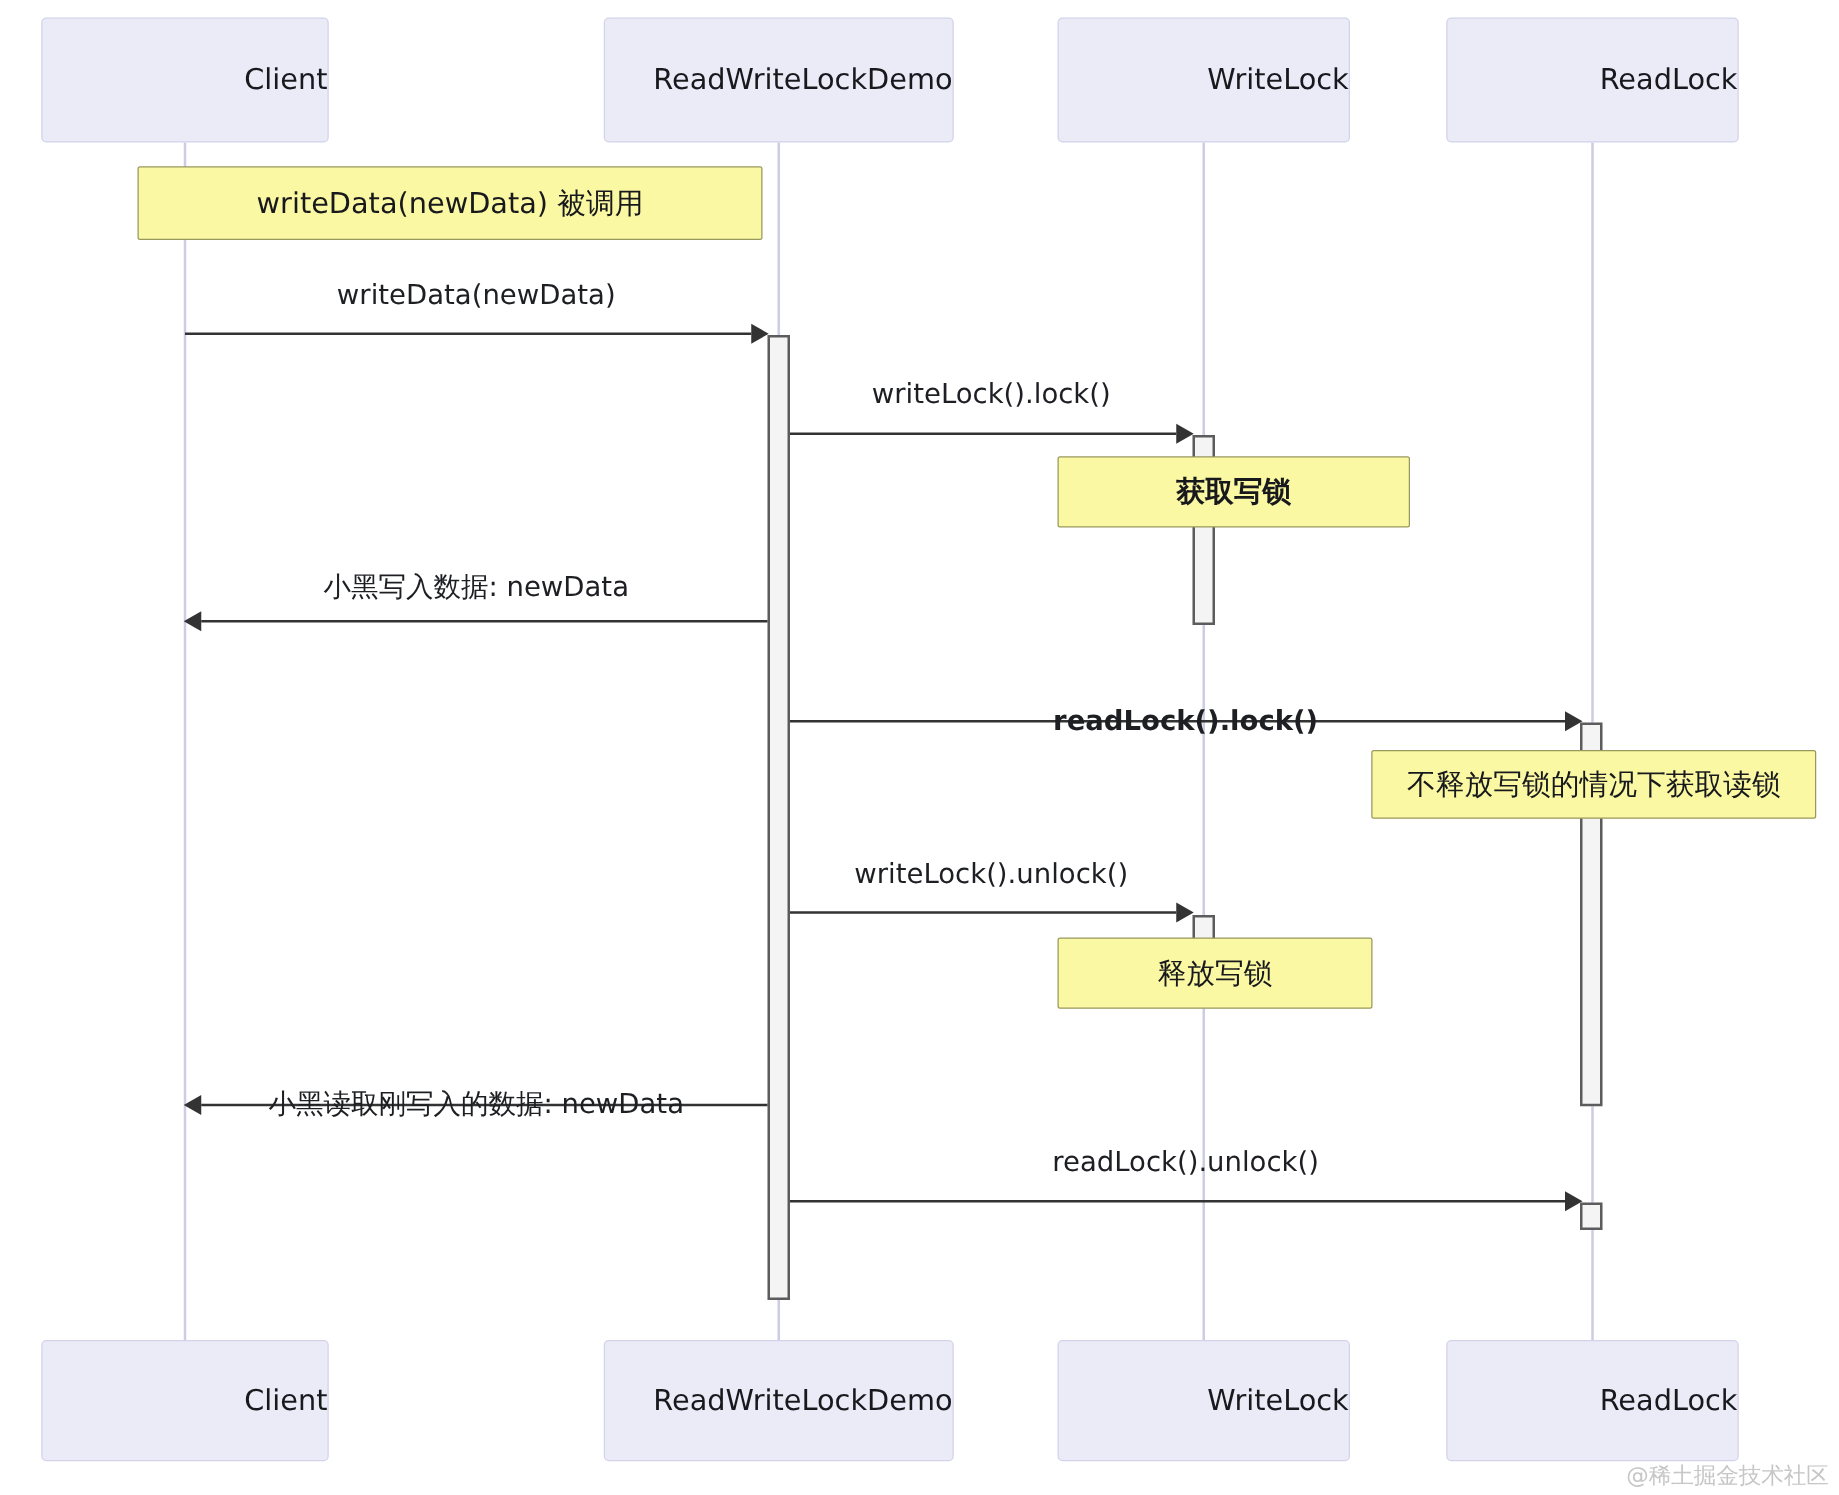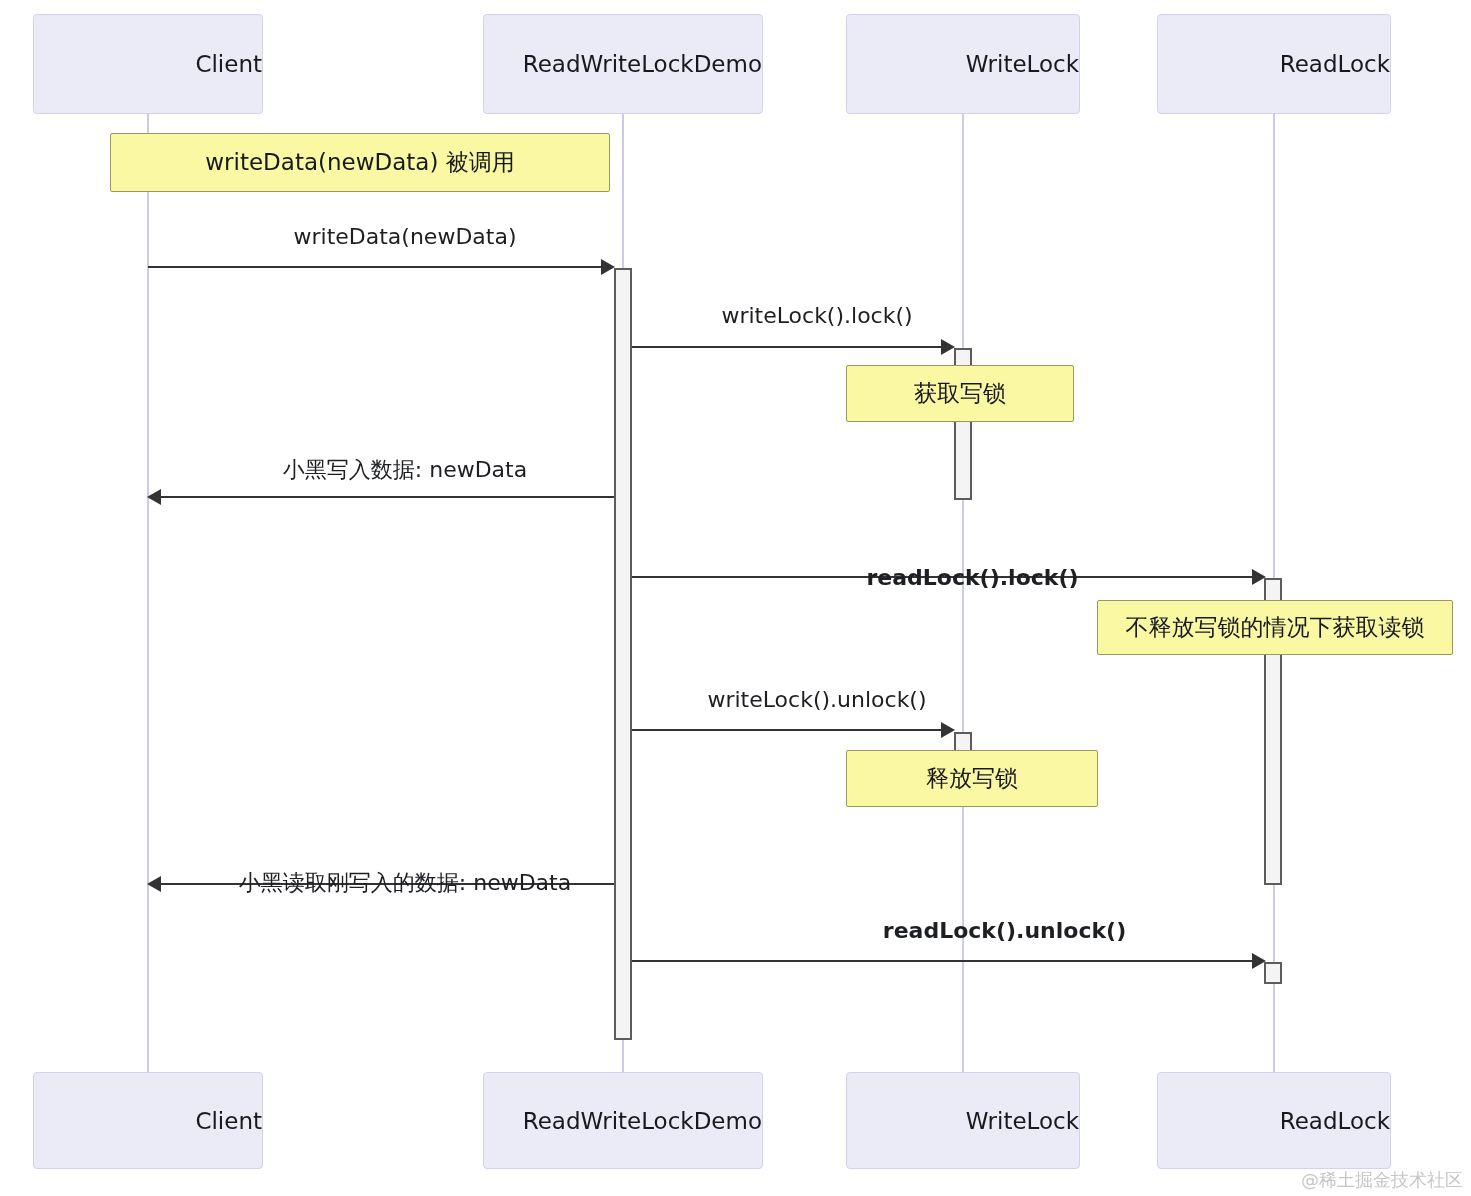--- a/index.html
+++ b/index.html
@@ -52,21 +52,20 @@
     z-index: 5;
     box-sizing: border-box;
   }
   .msg-label {
     position: absolute;
     text-align: center;
     font-size: 22px;
     color: #1d1f23;
     z-index: 4;
     white-space: nowrap;
-    padding-left: 24px;
   }
   .arrow {
     position: absolute;
     height: 2px;
     background: #333333;
     z-index: 3;
   }
   .arrow .head {
     position: absolute;
     top: -7px;
@@ -135,21 +134,21 @@
   <div class="msg-label" style="left:148px; width:466px; top:224px;">writeData(newData)</div>
   <div class="arrow right" style="left:148px; top:266px; width:453px;">
     <span class="head"></span>
   </div>
 
   <div class="msg-label" style="left:632px; width:322px; top:303px;">writeLock().lock()</div>
   <div class="arrow right" style="left:632px; top:346px; width:309px;">
     <span class="head"></span>
   </div>
 
-  <div class="note" style="left:846px; top:365px; width:228px; height:57px;">
+  <div class="note" style="left:846px; top:365px; width:282px; height:57px;font-weight:bold;">
     <span>获取写锁</span>
   </div>
 
   <div class="msg-label" style="left:148px; width:466px; top:455px;">小黑写入数据: newData</div>
   <div class="arrow left" style="left:161px; top:496px; width:453px;">
     <span class="head"></span>
   </div>
 
   <div class="msg-label" style="left:632px; width:633px; top:565px;font-weight:bold;">readLock().lock()</div>
   <div class="arrow right" style="left:632px; top:576px; width:620px;">
@@ -167,21 +166,21 @@
 
   <div class="note" style="left:846px; top:750px; width:252px; height:57px;">
     <span>释放写锁</span>
   </div>
 
   <div class="msg-label" style="left:148px; width:466px; top:841px;margin-top:27px;">小黑读取刚写入的数据: newData</div>
   <div class="arrow left" style="left:161px; top:883px; width:453px;">
     <span class="head"></span>
   </div>
 
-  <div class="msg-label" style="left:664px; width:633px; top:918px;font-weight:bold;">readLock().unlock()</div>
+  <div class="msg-label" style="left:632px; width:633px; top:918px;">readLock().unlock()</div>
   <div class="arrow right" style="left:632px; top:960px; width:620px;">
     <span class="head"></span>
   </div>
 
 
   <div class="watermark">@稀土掘金技术社区</div>
 
 </div>
 
 </body></html>

